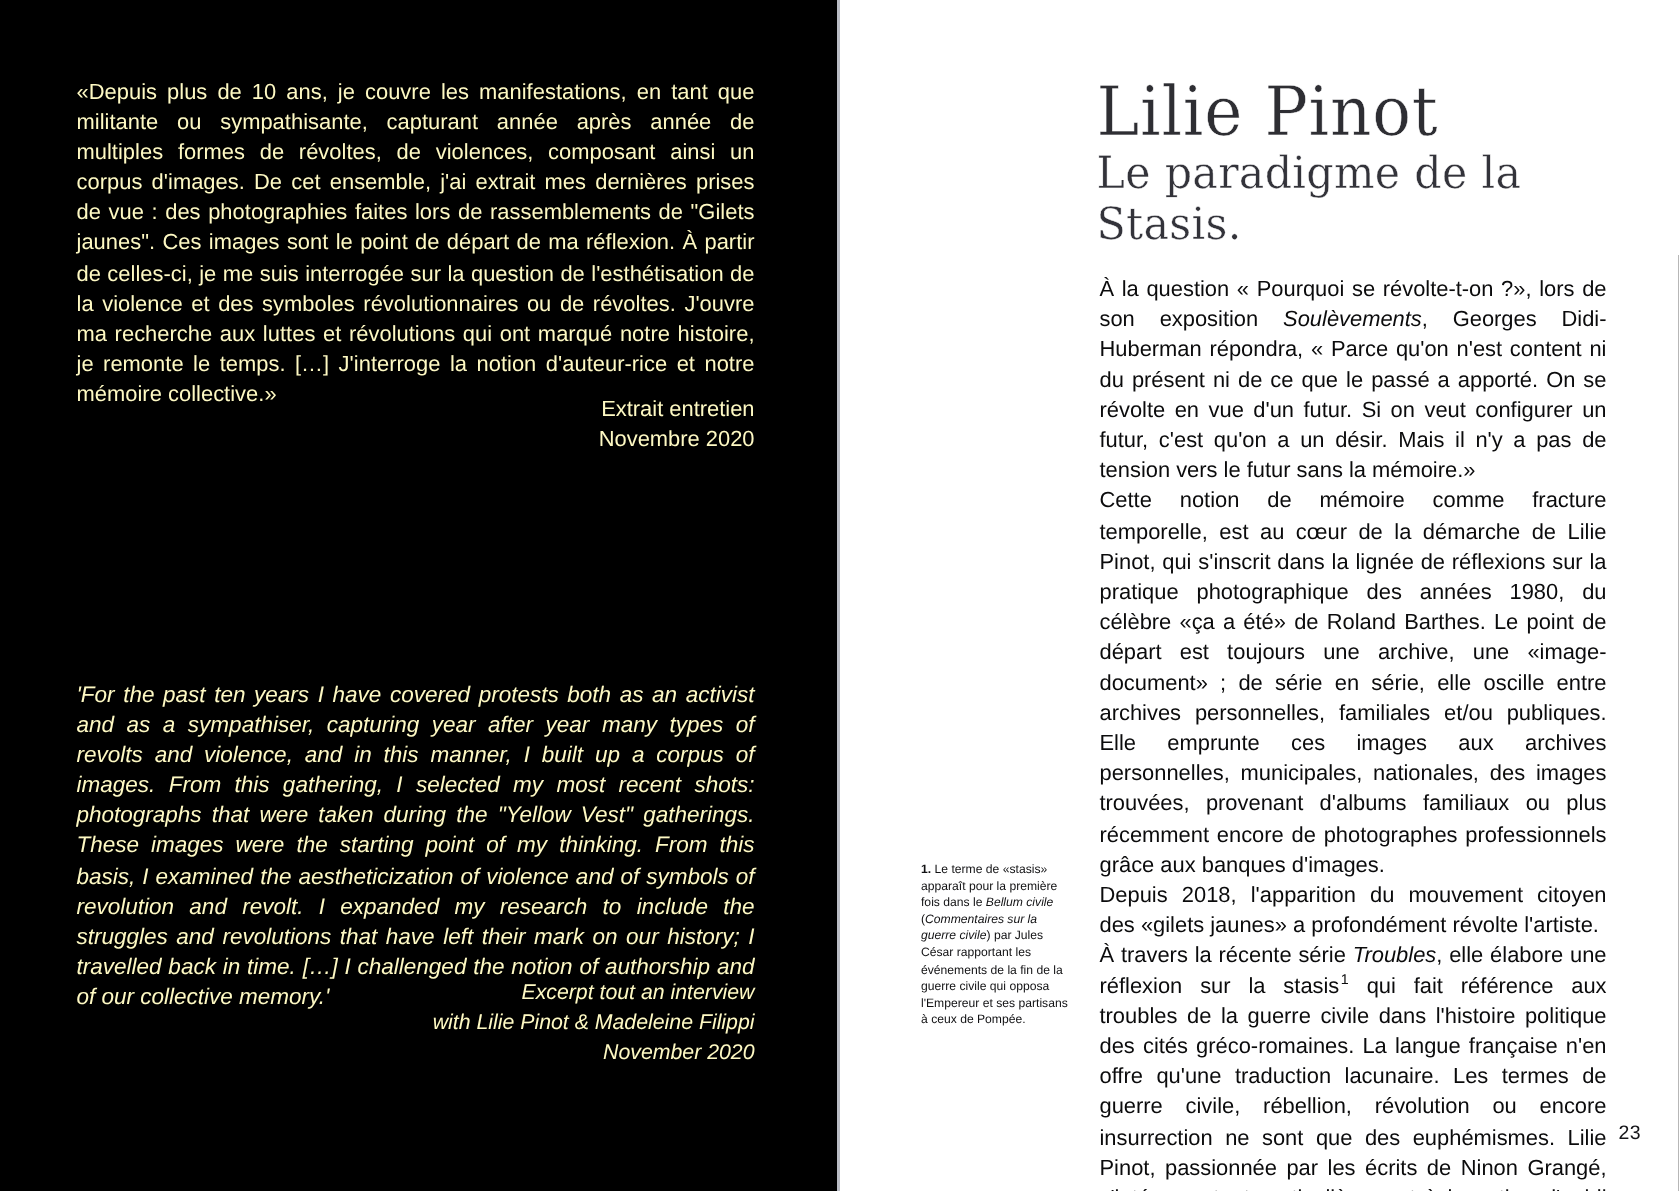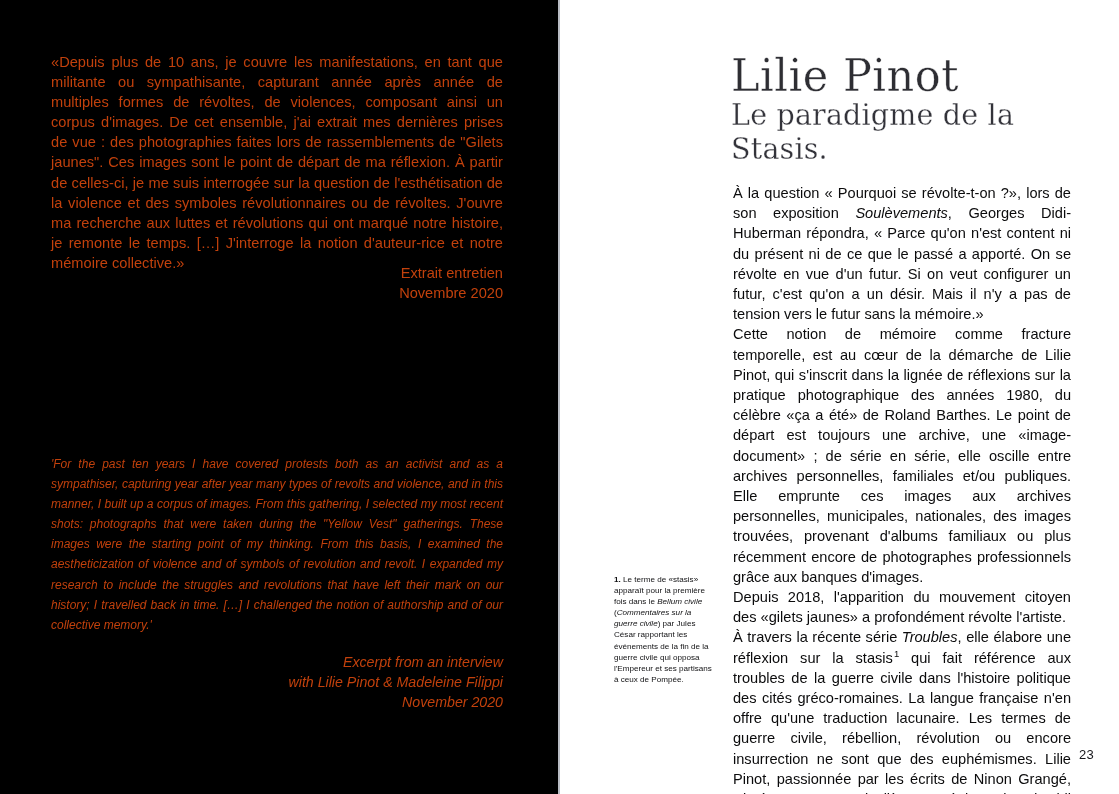--- a/index.html
+++ b/index.html
@@ -40,21 +40,21 @@
     height: 794px;
     background: #ffffff;
   }
 
   
   .quote-fr,
   .quote-en,
   .attrib-fr,
   .attrib-en {
     position: absolute;
-    color: #c2410c;
+    color: #fef9c3;
     font-family: "Liberation Sans", sans-serif;
     -webkit-font-smoothing: antialiased;
   }
 
   .quote-fr {
     left: 51px;
     top: 52px;
     width: 452px;
     font-size: 14.6px;
     line-height: 20.1px;
@@ -69,21 +69,21 @@
     width: 452px;
     font-size: 14.6px;
     line-height: 20.1px;
     text-align: right;
   }
 
   .quote-en {
     left: 51px;
     top: 454px;
     width: 452px;
-    font-size: 12px;
+    font-size: 15px;
     line-height: 20.1px;
     font-style: italic;
     text-align: justify;
     text-justify: inter-word;
   }
 
   .attrib-en {
     left: 51px;
     top: 652px;
     width: 452px;
@@ -186,21 +186,21 @@
     <div class="quote-fr">«Depuis plus de 10 ans, je couvre les manifestations, en tant que militante ou sympathisante, capturant année après année de multiples formes de révoltes, de violences, composant ainsi un corpus d'images. De cet ensemble, j'ai extrait mes dernières prises de vue : des photographies faites lors de rassemblements de "Gilets jaunes". Ces images sont le point de départ de ma réflexion. À partir de celles-ci, je me suis interrogée sur la question de l'esthétisation de la violence et des symboles révolutionnaires ou de révoltes. J'ouvre ma recherche aux luttes et révolutions qui ont marqué notre histoire, je remonte le temps. […] J'interroge la notion d'auteur-rice et notre mémoire collective.»</div>
 
     <div class="attrib-fr">
       <div>Extrait entretien</div>
       <div>Novembre 2020</div>
     </div>
 
     <div class="quote-en">'For the past ten years I have covered protests both as an activist and as a sympathiser, capturing year after year many types of revolts and violence, and in this manner, I built up a corpus of images. From this gathering, I selected my most recent shots: photographs that were taken during the "Yellow Vest" gatherings. These images were the starting point of my thinking. From this basis, I examined the aestheticization of violence and of symbols of revolution and revolt. I expanded my research to include the struggles and revolutions that have left their mark on our history; I travelled back in time. […] I challenged the notion of authorship and of our collective memory.'</div>
 
     <div class="attrib-en">
-      <div>Excerpt from an interview</div>
+      <div>Excerpt tout an interview</div>
       <div>with Lilie Pinot &amp; Madeleine Filippi</div>
       <div>November 2020</div>
     </div>
 
   </div>
 
   <div class="gutter-rule"></div>
 
   <div class="page-right">
 

